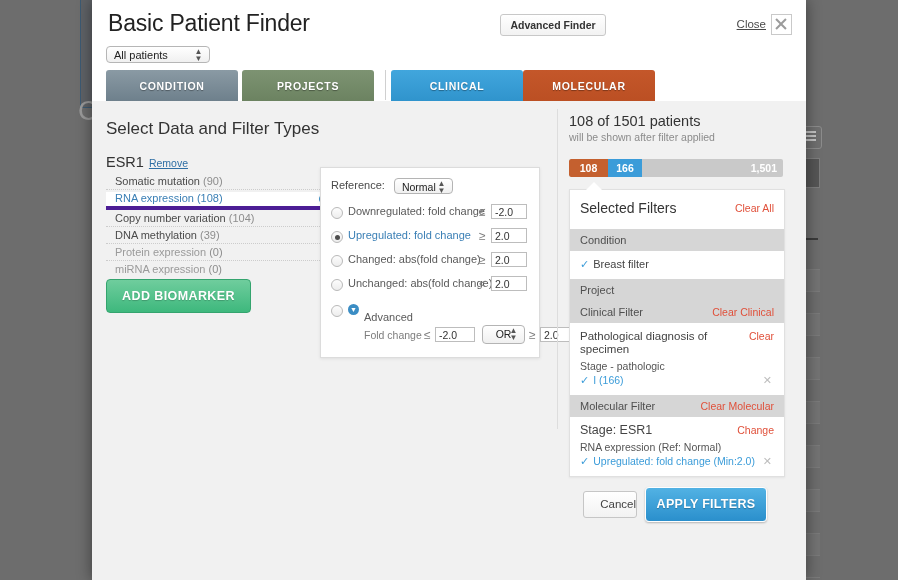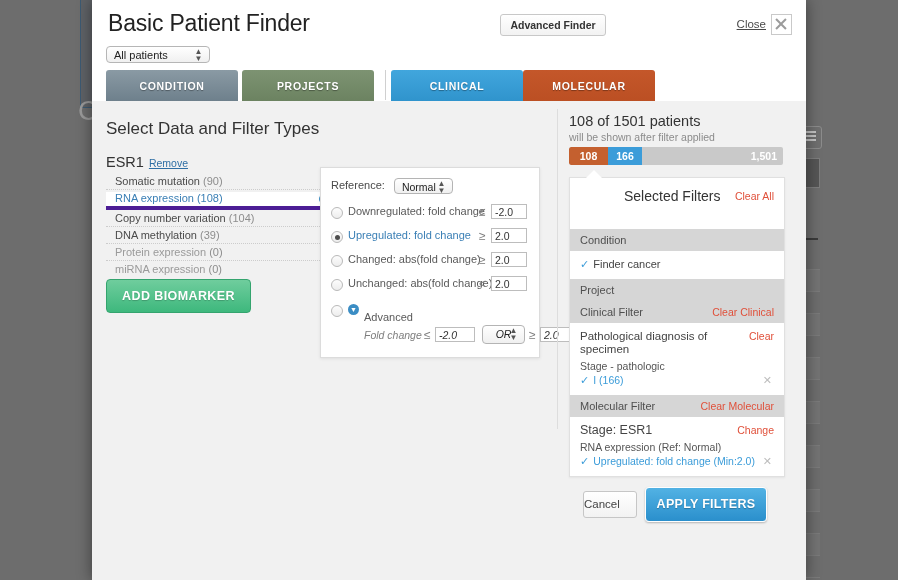--- a/index.html
+++ b/index.html
@@ -142,77 +142,77 @@
   .cmp{position:absolute;left:148px;top:2px;font-size:12px;color:#7a7a7a;}
   .numbox{
     position:absolute;left:160px;top:1px;width:36px;height:15px;border:1px solid #bdbdbd;
     background:#fff;font-size:10.5px;color:#333;line-height:15px;padding-left:3px;box-sizing:border-box;
   }
   .adv-toggle{
     position:absolute;left:17px;top:3px;width:11px;height:11px;border-radius:50%;background:#3b8dc4;
     color:#fff;font-size:7px;line-height:11px;text-align:center;cursor:pointer;
   }
   .adv-label{position:absolute;left:33px;top:10px;font-size:11px;color:#5a5a5a;}
-  .adv-row{position:relative;height:20px;margin-left:20px;font-style:italic;}
+  .adv-row{position:relative;height:20px;margin-left:20px;}
   .adv-fc{position:absolute;left:13px;top:4px;font-size:10.5px;color:#7d7d7d;}
   .adv-le{position:absolute;left:73px;top:3px;font-size:12px;color:#7a7a7a;}
   .adv-box1{position:absolute;left:84px;top:2px;width:40px;height:15px;border:1px solid #bdbdbd;background:#fff;font-size:10.5px;color:#333;line-height:15px;padding-left:3px;box-sizing:border-box;}
   .adv-sel{
     position:absolute;left:131px;top:0px;width:41px;height:17px;
     background:linear-gradient(#ffffff,#f0f0f0);border:1px solid #b4b4b4;border-radius:4px;
     font-size:10.5px;color:#222;line-height:17px;text-align:center;cursor:pointer;
   }
   .adv-ge{position:absolute;left:178px;top:3px;font-size:12px;color:#7a7a7a;}
   .adv-box2{position:absolute;left:189px;top:2px;width:36px;height:15px;border:1px solid #bdbdbd;background:#fff;font-size:10.5px;color:#333;line-height:15px;padding-left:3px;box-sizing:border-box;}
 
   .col-divider{position:absolute;left:465px;top:8px;width:1px;height:320px;background:#dddddd;}
 
   
   .right-col{position:absolute;left:477px;top:0px;width:222px;}
   .count-head{font-size:14.5px;color:#333;margin:12px 0 0 0;}
   .count-sub{font-size:10.5px;color:#8b8b8b;margin-top:2px;}
   .count-bar{
-    position:relative;margin-top:4px;height:18px;width:214px;background:#c9c9c9;border-radius:2px;
+    position:relative;margin-top:16px;height:18px;width:214px;background:#c9c9c9;border-radius:2px;
     overflow:hidden;
   }
   .seg{position:absolute;top:0;height:18px;line-height:18px;font-size:10.5px;font-weight:bold;color:#fff;text-align:center;}
   .seg.orange{left:0;width:39px;background:#c4602f;border-radius:2px 0 0 2px;}
   .seg.blue{left:39px;width:34px;background:#3b9cd9;}
   .seg.total{right:6px;position:absolute;color:#ffffff;}
 
   .panel{
     position:relative;margin-top:12px;width:214px;background:#ffffff;
     border:1px solid #e0e0e0;box-shadow:0 1px 2px rgba(0,0,0,.06);
   }
   .panel:before{
     content:"";position:absolute;left:16px;top:-8px;width:0;height:0;
     border-left:8px solid transparent;border-right:8px solid transparent;border-bottom:8px solid #ffffff;
   }
-  .panel-head{padding:9px 10px 24px;position:relative;margin-left:44px;}
+  .panel-head{padding:9px 10px 12px;position:relative;}
   .panel-head .t{font-size:14px;color:#333;}
   .link-red{
     position:absolute;right:10px;top:12px;font-size:10.5px;color:#e0503a;cursor:pointer;
   }
   .sec-head{
     background:#d6d6d6;font-size:11px;color:#4f4f4f;padding:5px 10px;position:relative;
   }
   .sec-head .link-red{top:5px;}
   .sec-body{padding:7px 10px 8px;position:relative;font-size:11px;color:#444;}
   .sec-body.empty{color:#a3a3a3;}
   .check{display:inline-block;color:#3b9cd9;font-size:11px;margin-right:4px;}
   .sub-title{font-size:11.5px;color:#444;line-height:13px;padding-right:36px;}
   .sub-meta{font-size:10.5px;color:#555;margin-top:4px;}
   .sub-item{font-size:10.5px;color:#3b9cd9;margin-top:2px;position:relative;}
   .x-small{position:absolute;right:2px;top:0;color:#bdbdbd;font-size:11px;cursor:pointer;}
 
   .btn-row{margin-top:14px;width:214px;position:relative;height:32px;}
   .cancel-btn{
     position:absolute;left:14px;top:0;width:52px;height:25px;
     background:linear-gradient(#ffffff,#f2f2f2);border:1px solid #c6c6c6;border-radius:3px;
-    font-size:11.5px;color:#444;text-align:left;line-height:25px;cursor:pointer;
+    font-size:11.5px;color:#444;text-align:right;line-height:25px;cursor:pointer;
   }
   .apply-btn{
     position:absolute;left:76px;top:-4px;width:120px;height:33px;
     background:linear-gradient(#52b2e4,#2a8fcc);border:1px solid #ffffff;border-radius:4px;
     box-shadow:0 1px 2px rgba(0,0,0,.25);
     font-size:12.5px;font-weight:bold;color:#fff;text-align:center;line-height:33px;
     letter-spacing:.3px;cursor:pointer;text-shadow:0 1px 1px rgba(0,0,0,.25);
   }
 </style>
 </head>
@@ -381,21 +381,21 @@
       <div class="panel">
         <div class="panel-head">
           <span class="t">Selected Filters</span>
           <span class="link-red">Clear All</span>
         </div>
 
         <div class="sec-head">
           <span>Condition</span>
         </div>
         <div class="sec-body">
-          <span class="check">✓</span><span>Finder cancer</span>
+          <span class="check">✓</span><span>Breast filter</span>
         </div>
 
         <div class="sec-head">
           <span>Project</span>
         </div>
 
         <div class="sec-head">
           <span>Clinical Filter</span>
           <span class="link-red">Clear Clinical</span>
         </div>

